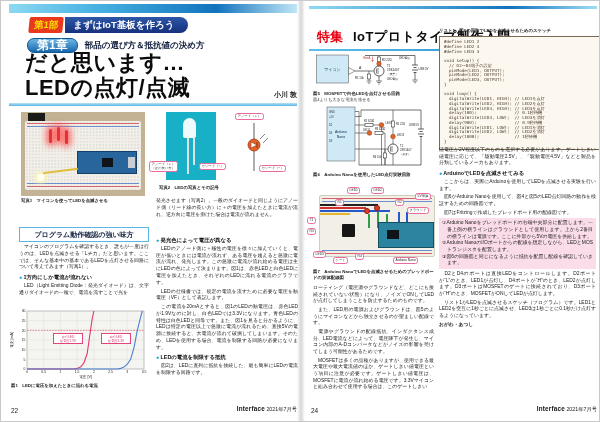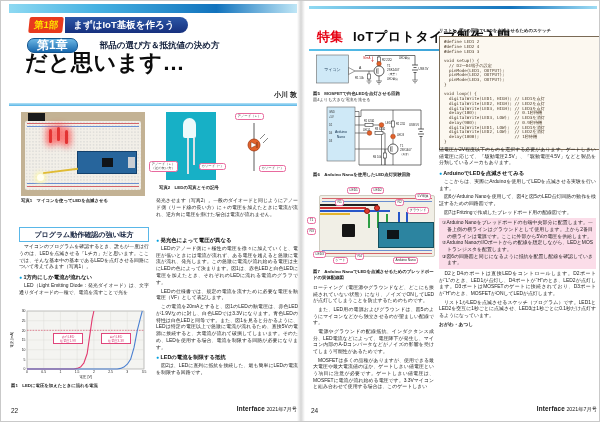--- a/index.html
+++ b/index.html
@@ -7,21 +7,21 @@
           font-family:"Liberation Sans","DejaVu Sans",sans-serif;box-sizing:border-box;}
   .abs{position:absolute;}
   .gutter{left:296px;top:0;width:8px;height:422px;background:linear-gradient(90deg,rgba(0,0,0,0),rgba(0,0,0,.16),rgba(0,0,0,0));}
   
   .topbar{left:8px;top:3px;width:288px;height:9px;background:linear-gradient(90deg,#8ed9f2 0%,#47b2e2 30%,#1273bd 72%,#bfe6f6 100%);}
   .part-row{left:28px;top:16px;display:flex;height:16px;}
   .part-badge{background:#e8391d;color:#ffe200;font-weight:900;font-size:9.5px;line-height:16px;padding:0 5px;border-radius:2px;transform:skewX(-6deg);}
   .part-banner{margin-left:2px;background:linear-gradient(#2c57a7,#16307e);color:#fff;font-weight:bold;font-size:9.5px;line-height:16px;padding:0 14px 0 8px;border-radius:0 8px 8px 0;}
   .chap-row{left:26px;top:38px;display:flex;height:13px;align-items:center;}
   .chap-pill{background:linear-gradient(#6cb7e4,#1767ad);color:#fff;font-size:12px;font-weight:bold;border-radius:7px;padding:0 9px;line-height:13px;border:0.5px solid #12558f;}
-  .chap-title{margin-left:22px;font-size:8.5px;font-weight:900;color:#101d3a;}
+  .chap-title{margin-left:7px;font-size:8.5px;font-weight:900;color:#101d3a;}
   .page-title{left:24px;top:50px;font-size:22px;line-height:24.5px;font-weight:900;color:#0c0c0c;letter-spacing:.5px;}
   .author{left:200px;top:89px;width:96px;text-align:right;font-size:7px;font-weight:bold;color:#222;}
   .divider{left:8px;top:102px;width:288px;height:3px;background:linear-gradient(#b7e3f6,#57b4e6);}
   
   .topline{left:308px;top:5px;width:288px;height:2.5px;background:linear-gradient(90deg,#8ed9f2,#1273bd 70%,#9fdcf4);}
   .feat-label{left:316px;top:27px;font-size:13px;font-weight:900;color:#e60012;}
   .feat-title{left:352px;top:27px;font-size:13px;font-weight:900;color:#0a0a0a;letter-spacing:.5px;}
   .feat-rule{left:308px;top:48px;width:288px;height:1.5px;background:linear-gradient(90deg,#59c1ea,#1a7fc4);}
   
   .t{font-size:4.9px;line-height:1.38;color:#191919;text-align:justify;}
@@ -84,20 +84,21 @@
   <div class="abs part-row">
     <span class="part-badge">第1部</span>
     <span class="part-banner">まずはIoT基板を作ろう</span>
   </div>
   <div class="abs chap-row">
     <span class="chap-pill">第1章</span>
     <span class="chap-title">部品の選び方＆抵抗値の決め方</span>
   </div>
   <div class="abs page-title">
     <div>だと思います…</div>
+    <div>LEDの点灯/点滅</div>
   </div>
   <div class="abs author">小川 敦</div>
   <div class="abs divider"></div>
 
   <div class="abs photo1">
     <div class="blackmod"></div>
     <div class="bboard">
       <div class="railr" style="top:2px"></div>
       <div class="railb" style="top:5px"></div>
       <div class="railb" style="top:62px"></div>

